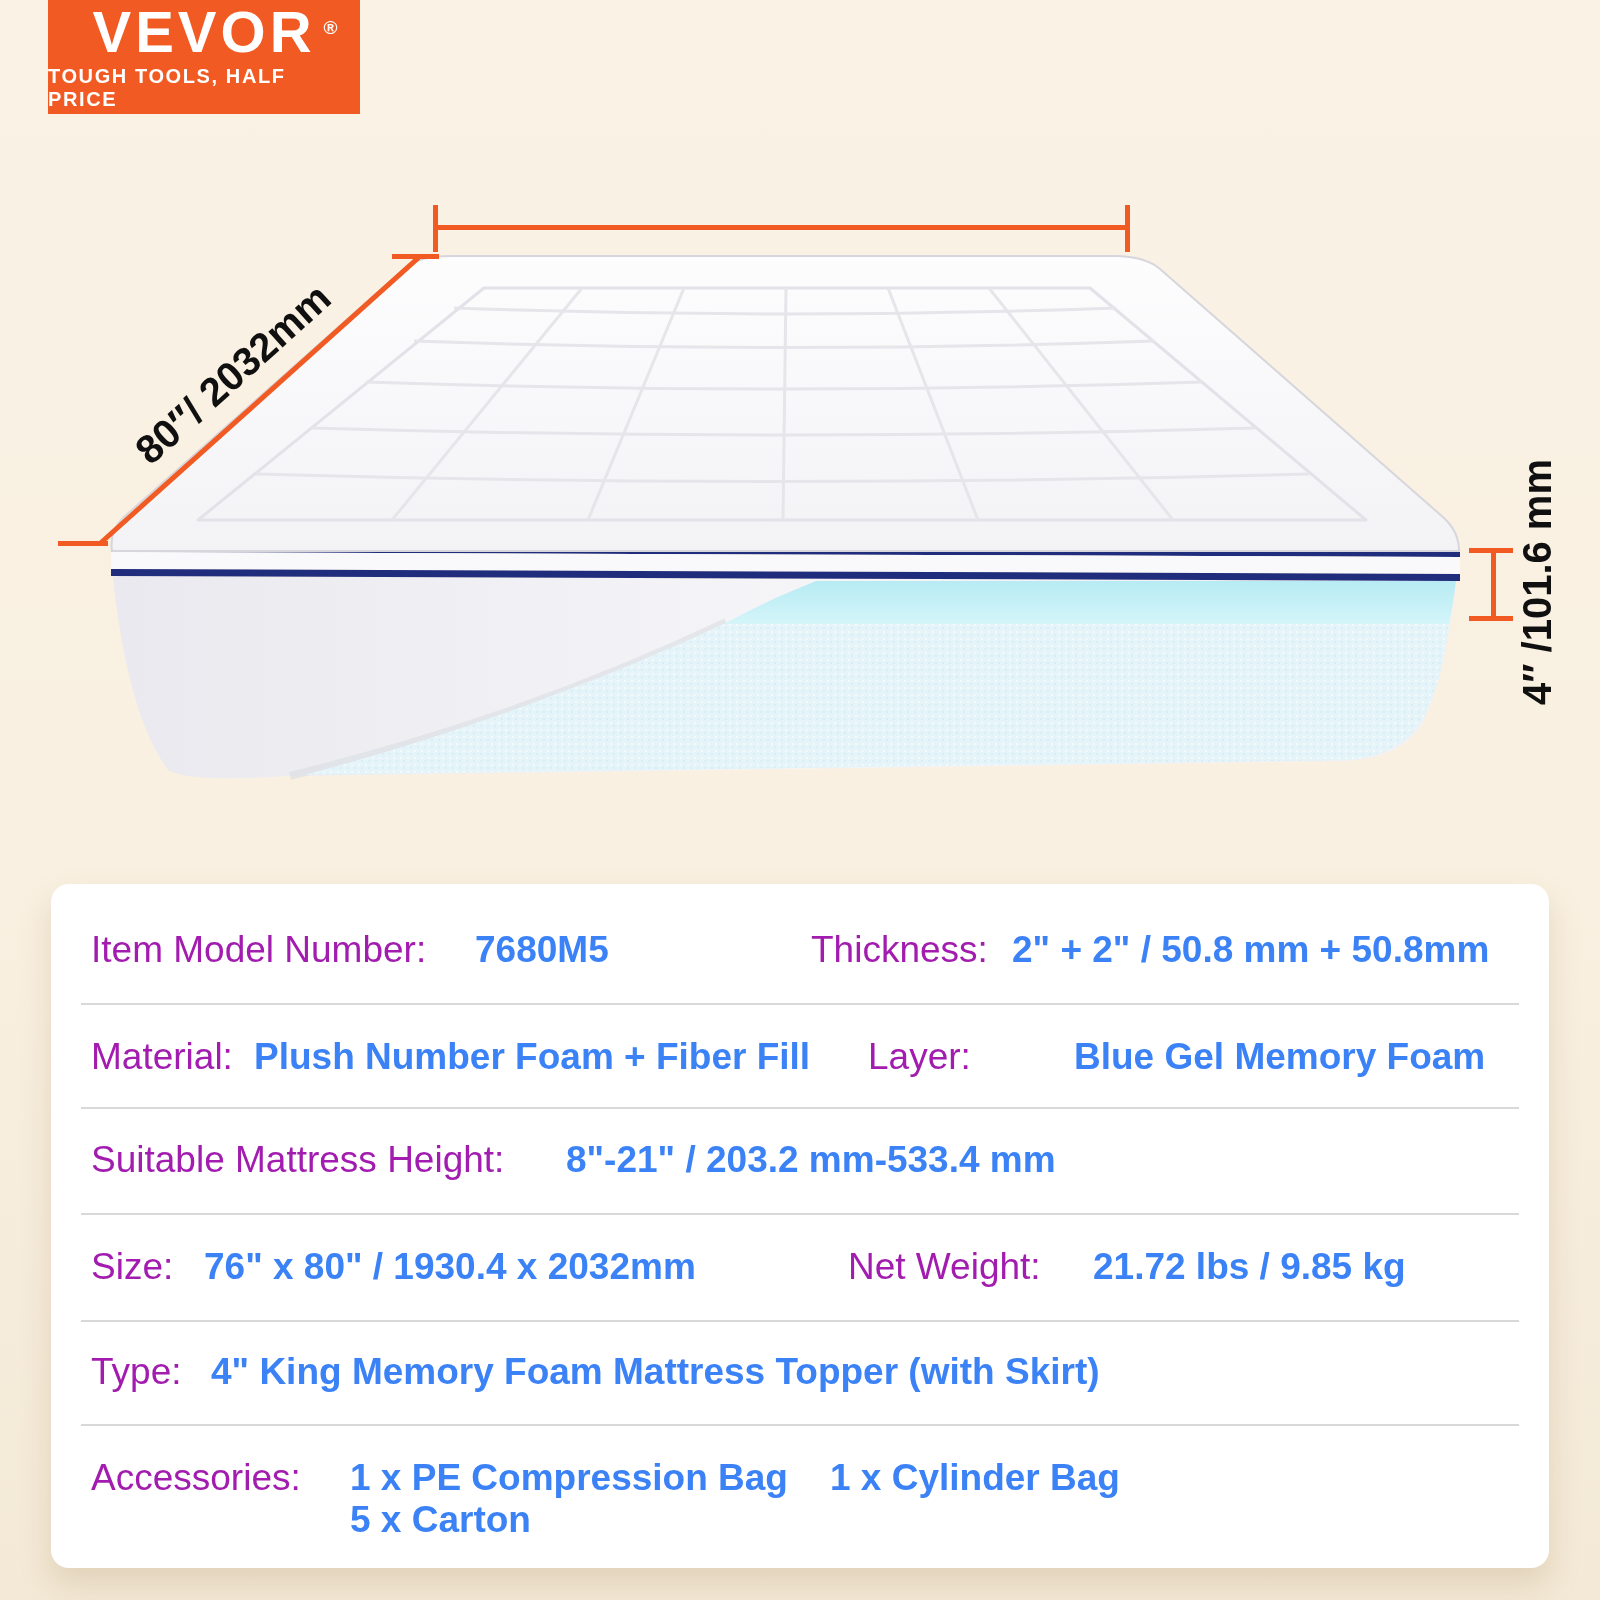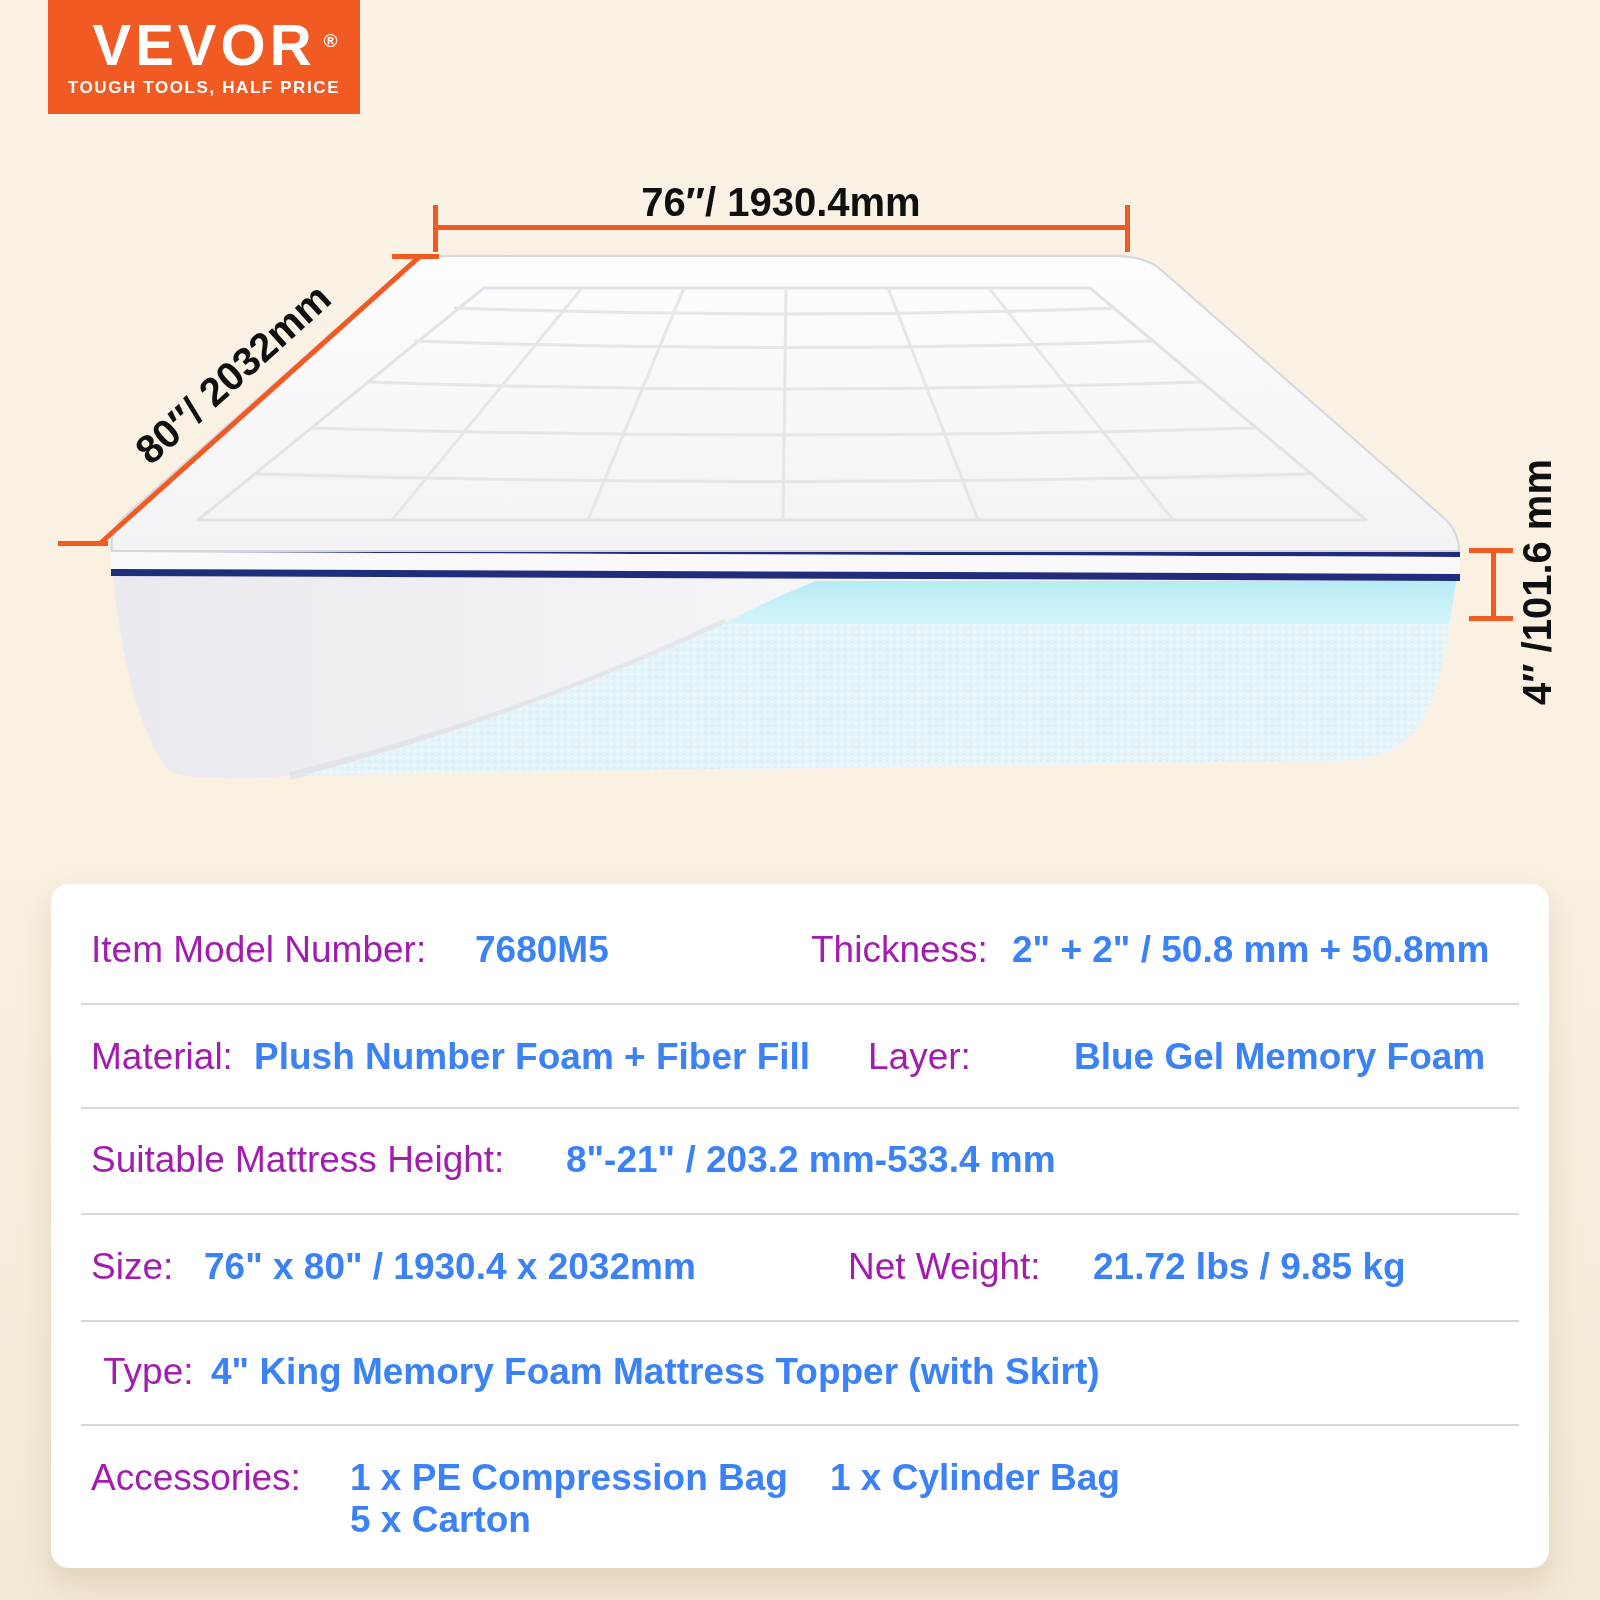--- a/index.html
+++ b/index.html
@@ -6,21 +6,21 @@
   body{width:1600px;height:1600px;font-family:"Liberation Sans","DejaVu Sans",sans-serif;}
   .page{position:relative;width:1600px;height:1600px;overflow:hidden;
         background:linear-gradient(180deg,#FAF2E5 0%,#F9F0E1 55%,#F3E9D6 100%);}
 
   
   .logo{position:absolute;left:48px;top:0;width:312px;height:114px;background:#F15A22;
         display:flex;flex-direction:column;align-items:center;justify-content:center;}
   .logo-line{position:relative;color:#fff;font-weight:800;font-size:58px;line-height:58px;
              letter-spacing:4px;}
   .logo-reg{position:absolute;right:-22px;top:-4px;font-size:19px;font-weight:700;letter-spacing:0;}
-  .logo-tagline{color:#fff;font-weight:700;font-size:17px;letter-spacing:1.6px;margin-top:4px;}
+  .logo-tagline{color:#fff;font-weight:700;font-size:20px;letter-spacing:1.6px;margin-top:4px;}
 
   
   .diagram{position:absolute;left:0;top:0;width:1600px;height:880px;}
   .mattress-svg{position:absolute;left:0;top:0;}
   .dim{position:absolute;background:#F15A22;}
   .dim-label{position:absolute;color:#101010;font-weight:700;font-size:40px;white-space:nowrap;}
   .lbl-width{left:781px;top:180px;transform:translateX(-50%);}
   .lbl-depth{left:233px;top:374px;transform:translate(-50%,-50%) rotate(-42deg);}
   .lbl-height{left:1537px;top:582px;transform:translate(-50%,-50%) rotate(-90deg);}
   .diag-line{left:100px;top:541px;width:428px;height:5px;transform:rotate(-41.9deg);transform-origin:0 50%;}
@@ -104,21 +104,20 @@
           <path d="M366,382 Q785,396 1202,382"></path>
           <path d="M311,428 Q785,442 1255,428"></path>
           <path d="M256,474 Q785,489 1309,474"></path>
         </g>
       </g>
     </svg>
 
     <div class="dim" style="left:435px;top:225px;width:692px;height:5px;"></div>
     <div class="dim" style="left:433px;top:205px;width:5px;height:47px;"></div>
     <div class="dim" style="left:1125px;top:205px;width:5px;height:47px;"></div>
-    <div class="dim-label lbl-width">76″/ 1930.4mm</div>
 
     <div class="dim diag-line"></div>
     <div class="dim" style="left:392px;top:254px;width:47px;height:5px;"></div>
     <div class="dim" style="left:58px;top:541px;width:50px;height:5px;"></div>
     <div class="dim-label lbl-depth">80″/ 2032mm</div>
 
     <div class="dim" style="left:1491px;top:549px;width:5px;height:70px;"></div>
     <div class="dim" style="left:1469px;top:548px;width:44px;height:5px;"></div>
     <div class="dim" style="left:1469px;top:616px;width:44px;height:5px;"></div>
     <div class="dim-label lbl-height">4″ /101.6 mm</div>
@@ -150,21 +149,21 @@
 
     <div>
       <span class="cell lbl" style="left:40px;top:361px">Size:</span>
       <span class="cell val" style="left:153px;top:361px">76" x 80" / 1930.4 x 2032mm</span>
       <span class="cell lbl" style="left:797px;top:361px">Net Weight:</span>
       <span class="cell val" style="left:1042px;top:361px">21.72 lbs / 9.85 kg</span>
     </div>
     <div class="divider" style="top:436px"></div>
 
     <div>
-      <span class="cell lbl" style="left:52px;top:466px">Type:</span>
+      <span class="cell lbl" style="left:40px;top:466px">Type:</span>
       <span class="cell val" style="left:160px;top:466px">4" King Memory Foam Mattress Topper (with Skirt)</span>
     </div>
     <div class="divider" style="top:540px"></div>
 
     <div>
       <span class="cell lbl" style="left:40px;top:572px">Accessories:</span>
       <span class="cell val" style="left:299px;top:572px">1 x PE Compression Bag</span>
       <span class="cell val" style="left:779px;top:572px">1 x Cylinder Bag</span>
       <span class="cell val" style="left:299px;top:614px">5 x Carton</span>
     </div>

